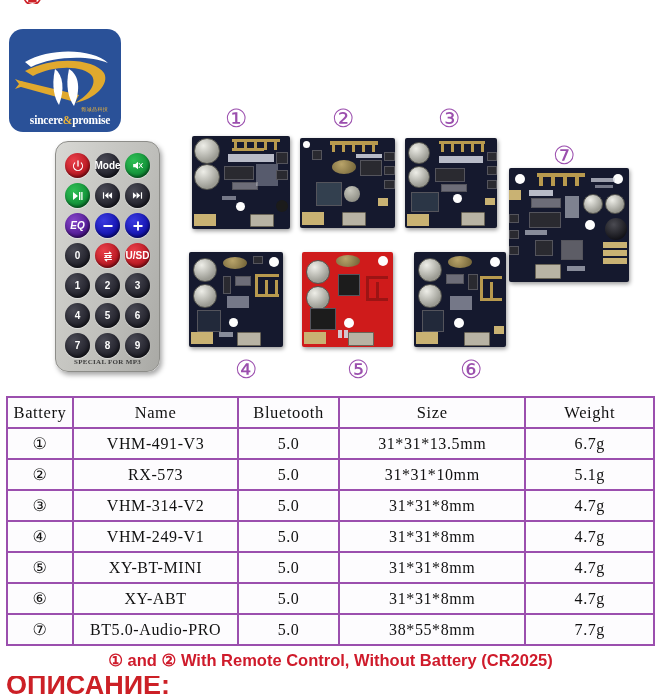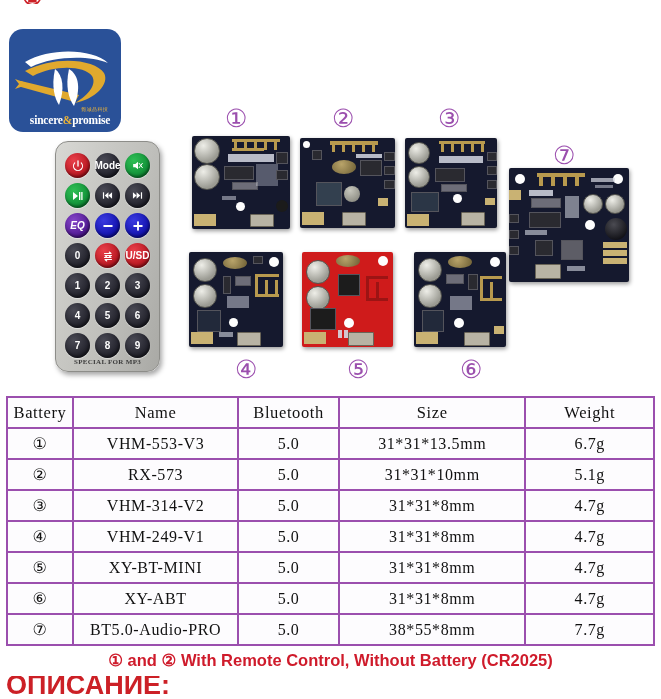--- a/index.html
+++ b/index.html
@@ -453,21 +453,21 @@
       <th>Battery</th>
       <th>Name</th>
       <th>Bluetooth</th>
       <th>Size</th>
       <th>Weight</th>
     </tr>
   </thead>
   <tbody>
     <tr>
       <td class="cellnum">①</td>
-      <td>VHM-553-V3</td>
+      <td>VHM-491-V3</td>
       <td>5.0</td>
       <td>31*31*13.5mm</td>
       <td>6.7g</td>
     </tr>
     <tr>
       <td class="cellnum">②</td>
       <td>RX-573</td>
       <td>5.0</td>
       <td>31*31*10mm</td>
       <td>5.1g</td>

